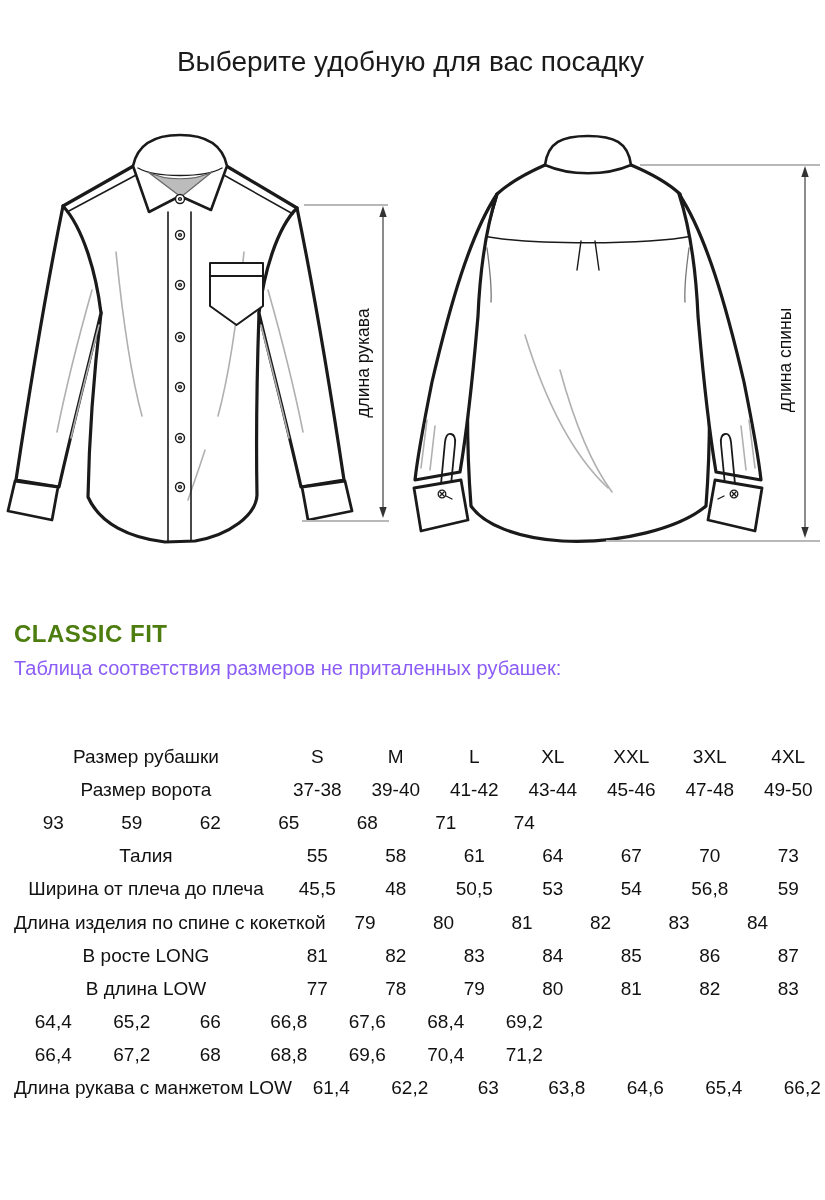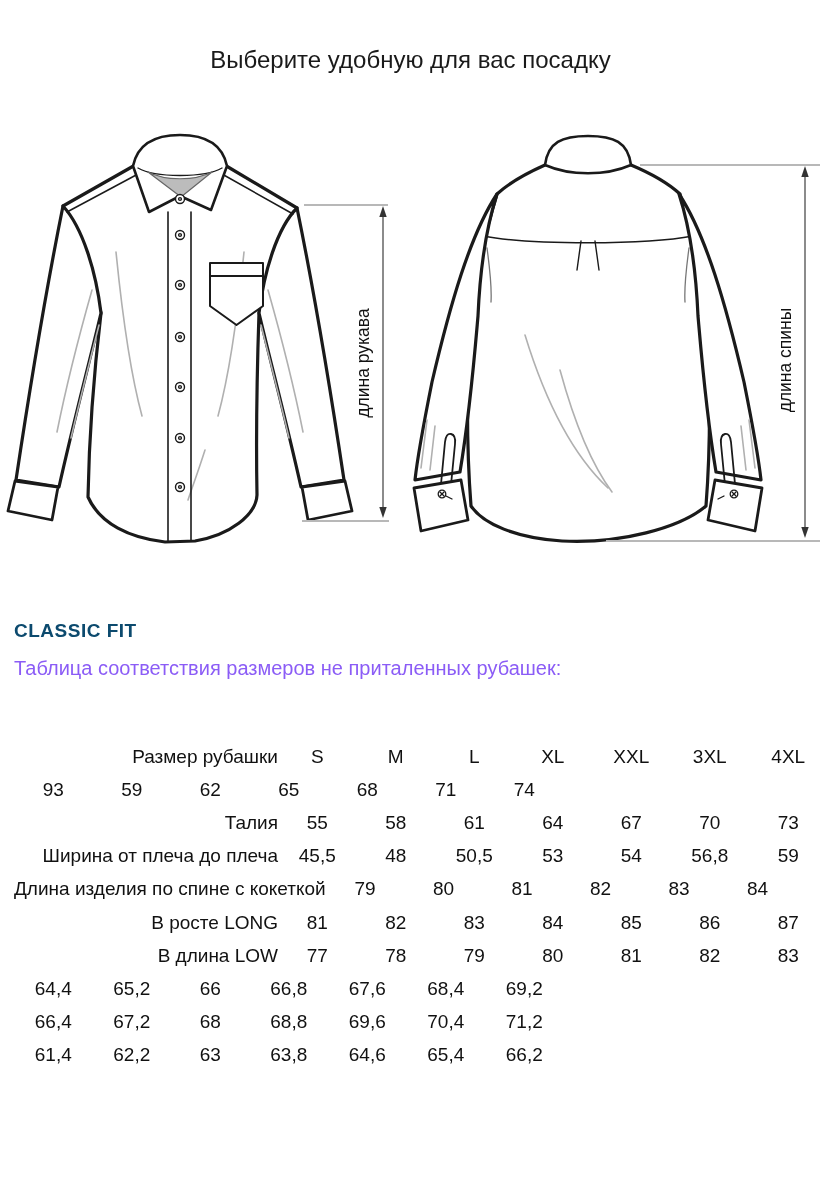--- a/index.html
+++ b/index.html
@@ -3,39 +3,39 @@
 <meta charset="utf-8">
 <style>
   * { margin:0; padding:0; box-sizing:border-box; }
   html,body { background:#ffffff; }
   body {
     width:825px; height:1200px; position:relative; overflow:hidden;
     font-family:"Liberation Sans", sans-serif; color:#111;
   }
   .page-title {
     position:absolute; top:46px; left:0; width:821px;
-    text-align:center; font-size:24px; font-weight:400; color:#1a1a1a;
+    text-align:center; font-size:28px; font-weight:400; color:#1a1a1a;
   }
   .illustration {
     position:absolute; top:120px; left:0; width:825px; height:480px;
   }
   .measure-label { font-size:17.5px; fill:#111; }
   .fit-heading {
     position:absolute; top:620px; left:14px;
-    font-size:19px; font-weight:700; letter-spacing:0.5px; color:#0c4a6e;
+    font-size:24px; font-weight:700; letter-spacing:0.5px; color:#4d7c0f;
   }
   .fit-subtitle {
     position:absolute; top:657px; left:14px;
     font-size:20px; font-weight:400; color:#8b5cf6;
   }
   .size-table {
     position:absolute; top:740px; left:14px; width:800px;
   }
   .size-row { display:flex; align-items:center; height:33.2px; font-size:19px; }
-  .size-row .row-label { flex:0 0 264px; text-align:right; white-space:nowrap; }
+  .size-row .row-label { flex:0 0 264px; text-align:center; white-space:nowrap; }
   .size-row .row-value { flex:0 0 78.5px; text-align:center; white-space:nowrap; }
 </style>
 </head>
 <body>
 
 <div class="page-title">Выберите удобную для вас посадку</div>
 
 <svg class="illustration" viewBox="0 0 825 480" width="825" height="480">
 
   <g stroke="#1a1a1a" fill="#ffffff" stroke-linejoin="round" stroke-linecap="round">
@@ -240,20 +240,30 @@
     <div class="row-label">Размер рубашки</div>
     <div class="row-value">S</div>
     <div class="row-value">M</div>
     <div class="row-value">L</div>
     <div class="row-value">XL</div>
     <div class="row-value">XXL</div>
     <div class="row-value">3XL</div>
     <div class="row-value">4XL</div>
   </div>
     <div class="size-row">
+    <div class="row-label">Размер ворота</div>
+    <div class="row-value">37-38</div>
+    <div class="row-value">39-40</div>
+    <div class="row-value">41-42</div>
+    <div class="row-value">43-44</div>
+    <div class="row-value">45-46</div>
+    <div class="row-value">47-48</div>
+    <div class="row-value">49-50</div>
+  </div>
+    <div class="size-row">
     <div class="row-value">93</div>
     <div class="row-value">59</div>
     <div class="row-value">62</div>
     <div class="row-value">65</div>
     <div class="row-value">68</div>
     <div class="row-value">71</div>
     <div class="row-value">74</div>
   </div>
     <div class="size-row">
     <div class="row-label">Талия</div>
@@ -317,20 +327,21 @@
     <div class="size-row">
     <div class="row-value">66,4</div>
     <div class="row-value">67,2</div>
     <div class="row-value">68</div>
     <div class="row-value">68,8</div>
     <div class="row-value">69,6</div>
     <div class="row-value">70,4</div>
     <div class="row-value">71,2</div>
   </div>
     <div class="size-row">
+    <div class="row-label">Длина рукава с манжетом LOW</div>
     <div class="row-value">61,4</div>
     <div class="row-value">62,2</div>
     <div class="row-value">63</div>
     <div class="row-value">63,8</div>
     <div class="row-value">64,6</div>
     <div class="row-value">65,4</div>
     <div class="row-value">66,2</div>
   </div>
   </div>
 

